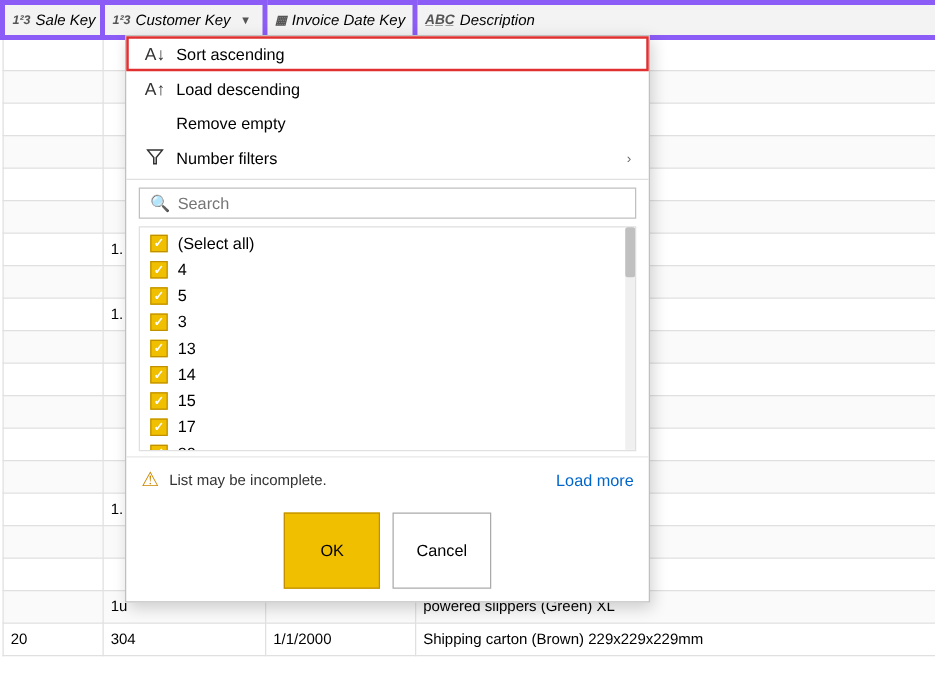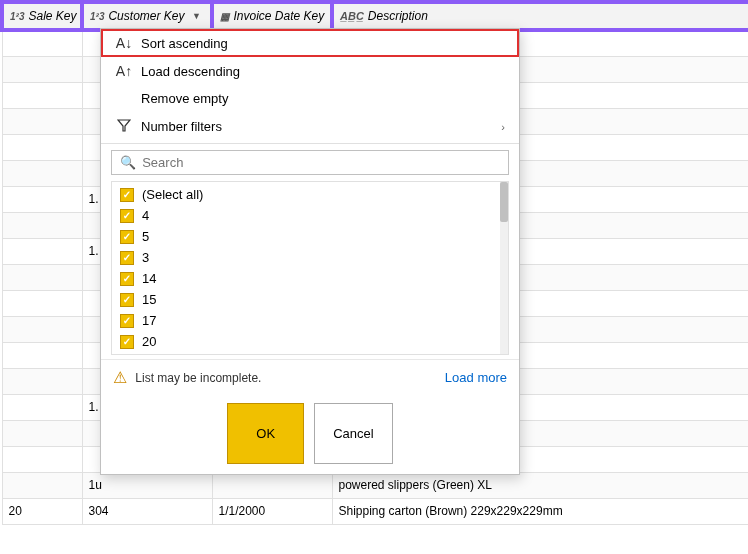--- a/index.html
+++ b/index.html
@@ -475,20 +475,24 @@
             <div class="check-item">
               <div class="checkbox checked"></div>
               <span>5</span>
             </div>
             <div class="check-item">
               <div class="checkbox checked"></div>
               <span>3</span>
             </div>
             <div class="check-item">
               <div class="checkbox checked"></div>
+              <span>13</span>
+            </div>
+            <div class="check-item">
+              <div class="checkbox checked"></div>
               <span>14</span>
             </div>
             <div class="check-item">
               <div class="checkbox checked"></div>
               <span>15</span>
             </div>
             <div class="check-item">
               <div class="checkbox checked"></div>
               <span>17</span>
             </div>

